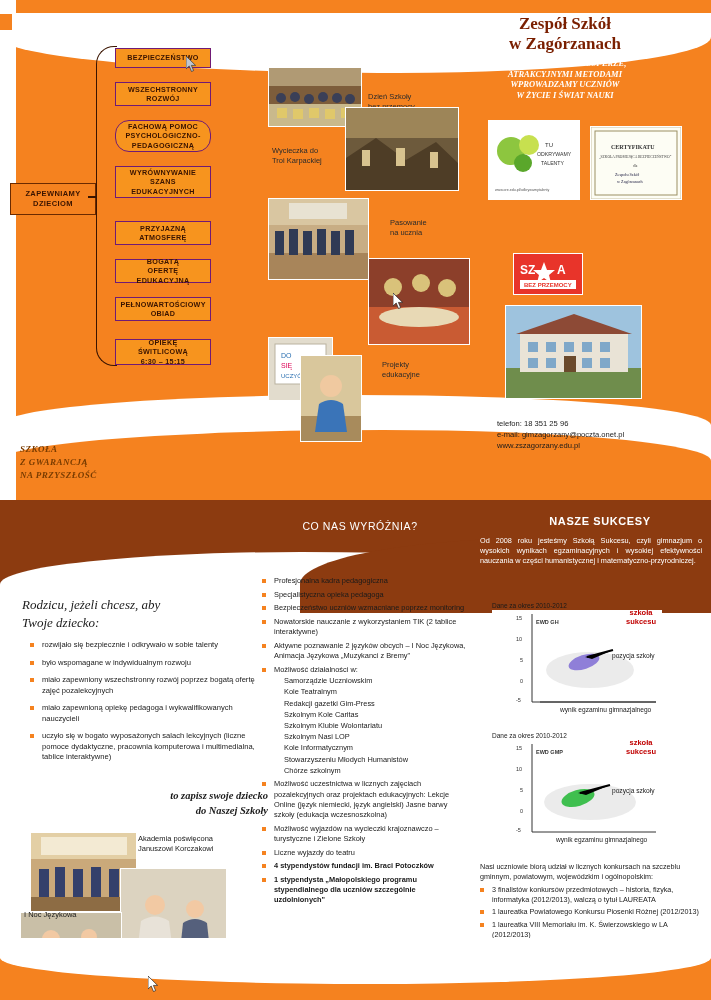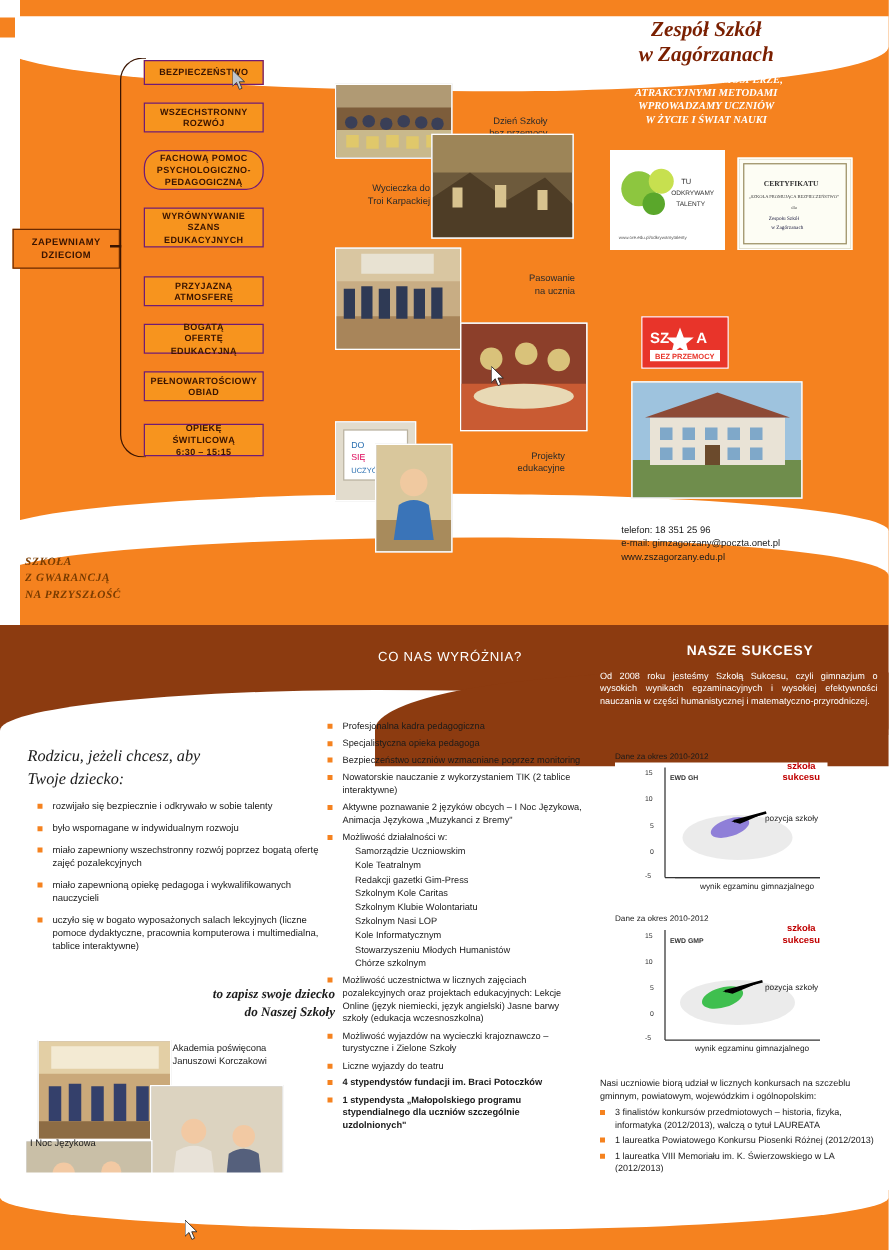--- a/index.html
+++ b/index.html
@@ -39,21 +39,21 @@
   }
   .left-orange-tab{
     position:absolute;left:0;top:14px;width:12px;height:16px;background:#f5821f;
   }
 
   
   .school-title{
     position:absolute;left:440px;top:14px;width:250px;
     text-align:center;color:#7a1f00;
     font-family:"Liberation Serif", serif;
-    font-weight:bold;font-style:italic;font-size:17px;line-height:20px;
+    font-weight:bold;font-size:17px;line-height:20px;
   }
   .school-sub{
     position:absolute;left:440px;top:58px;width:250px;
     text-align:center;color:#ffffff;
     font-family:"Liberation Serif", serif;
     font-weight:bold;font-style:italic;font-size:8.5px;line-height:10.5px;
   }
 
   
   .zapewniamy{
@@ -76,21 +76,21 @@
   .flow-box{
     position:absolute;left:115px;width:96px;
     background:#f7941e;border:1px solid #701a75;
     color:#3a1400;font-weight:bold;font-size:7.2px;line-height:9.5px;
     text-align:center;display:flex;align-items:center;justify-content:center;
     padding:2px 18px;box-sizing:border-box;letter-spacing:.3px;
   }
 
   
   .ph{position:absolute;border:1px solid #ffffff;overflow:hidden;background:#cfcfcf;}
-  .cap{position:absolute;color:#2b2b2b;font-size:7.5px;line-height:10px;text-align:right;}
+  .cap{position:absolute;color:#2b2b2b;font-size:7.5px;line-height:10px;}
 
   .photo-a{left:268px;top:67px;width:92px;height:58px;}
   .photo-b{left:345px;top:107px;width:112px;height:82px;}
   .photo-c{left:268px;top:198px;width:99px;height:80px;}
   .photo-d{left:368px;top:258px;width:100px;height:85px;}
   .photo-e{left:268px;top:337px;width:63px;height:62px;}
   .photo-f{left:300px;top:355px;width:60px;height:85px;}
 
   
   .poster-talenty{left:488px;top:120px;width:90px;height:78px;background:#ffffff;}

